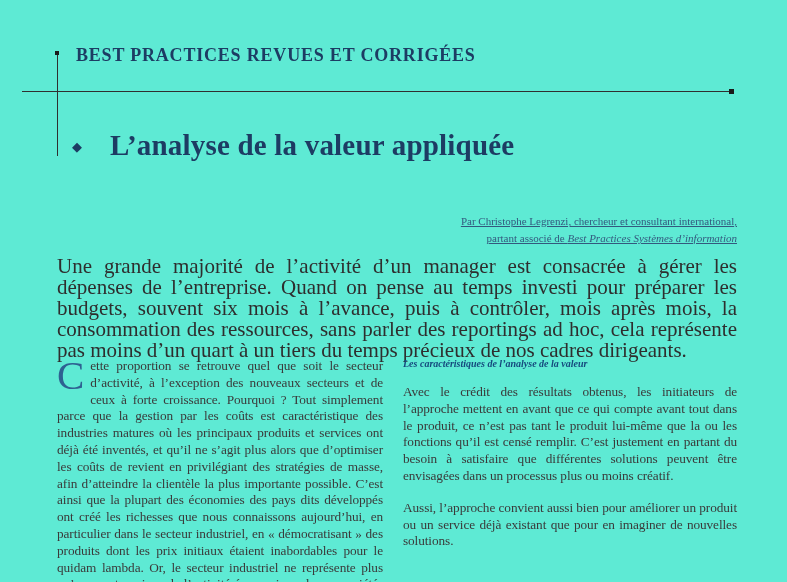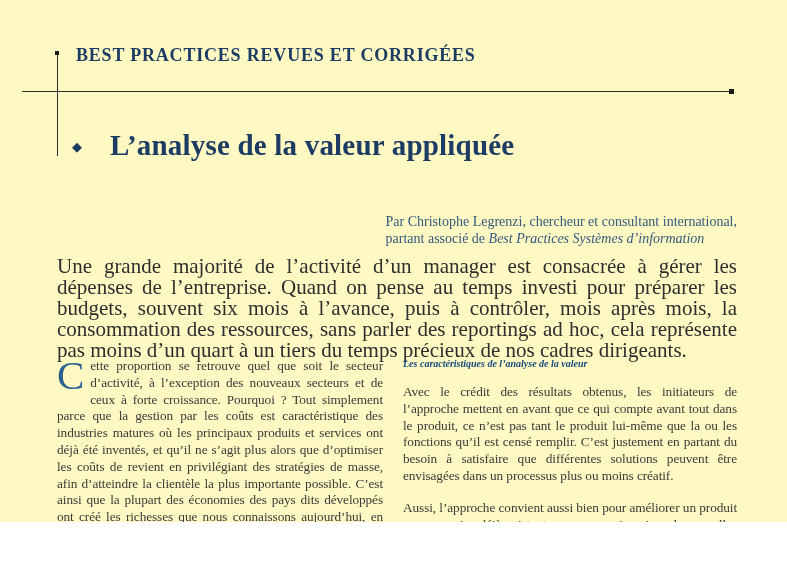--- a/index.html
+++ b/index.html
@@ -1,33 +1,33 @@
 <!DOCTYPE html>
 <html style="--navy: #1d3c63; --heading: #15497d; --byline: #33597e; --dropcap: #2e6191; --body: #3a3a3a; --rule: #2f2f2f;"><head>
 <meta charset="utf-8">
 <style>
   :root{
     --navy:#1d3c63; --heading:#15497d; --byline:#33597e;
     --dropcap:#2e6191; --body:#3a3a3a; --rule:#2f2f2f;
   }
   html,body{margin:0;padding:0;background:#fff;}
-  .page{position:relative;width:787px;height:522px;background:#fef9c3;overflow:hidden;
+  .page{position:relative;width:787px;height:582px;background:#5eead4;overflow:hidden;
         font-family:"Liberation Serif", serif;}
   .rule-v{position:absolute;left:57px;top:53px;width:1px;height:103px;background:var(--rule);}
   .rule-v-dot{position:absolute;left:55px;top:51px;width:4px;height:4px;background:#1a1a1a;}
   .kicker{position:absolute;left:76px;top:45px;font-size:18px;font-weight:bold;
           letter-spacing:0.8px;color:var(--navy);white-space:nowrap;}
   .rule-h{position:absolute;left:22px;top:91px;width:712px;height:1px;background:var(--rule);}
   .rule-h-dot{position:absolute;right:0;top:-2px;width:5px;height:5px;background:#1a1a1a;}
   .title-block{position:absolute;left:72px;top:127px;}
   .diamond{position:absolute;left:0;top:12px;font-size:13px;color:var(--navy);}
   .title{margin:0 0 0 38px;font-size:29px;line-height:37px;font-weight:bold;
          color:var(--navy);letter-spacing:0.2px;text-align:right;}
-  .byline{position:absolute;right:50px;top:213px;text-align:left;font-size:14px;
-          line-height:17px;color:var(--byline);}
+  .byline{position:absolute;right:50px;top:213px;text-align:right;font-size:11px;
+          line-height:17px;color:var(--byline);text-decoration:underline;}
   .lede{position:absolute;left:57px;top:256px;width:680px;margin:0;font-size:21px;
         line-height:21px;text-align:justify;color:#2e2e2e;}
   .columns{position:absolute;left:57px;top:358px;width:680px;display:flex;gap:20px;}
   .col-left{width:326px;}
   .col-right{width:334px;}
   .body-p{margin:0 0 15px 0;font-size:13.3px;line-height:16.8px;text-align:justify;
           color:var(--body);letter-spacing:-0.1px;}
   .dropcap{float:left;font-size:41px;line-height:33px;padding:1px 6px 0 0;color:var(--dropcap);}
   .subhead{margin:0 0 15px 0;font-size:10px;font-weight:bold;font-style:italic;
            color:var(--heading);}

